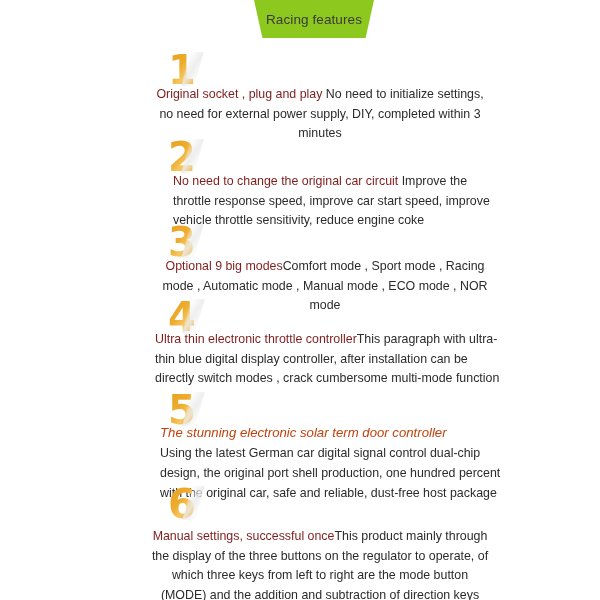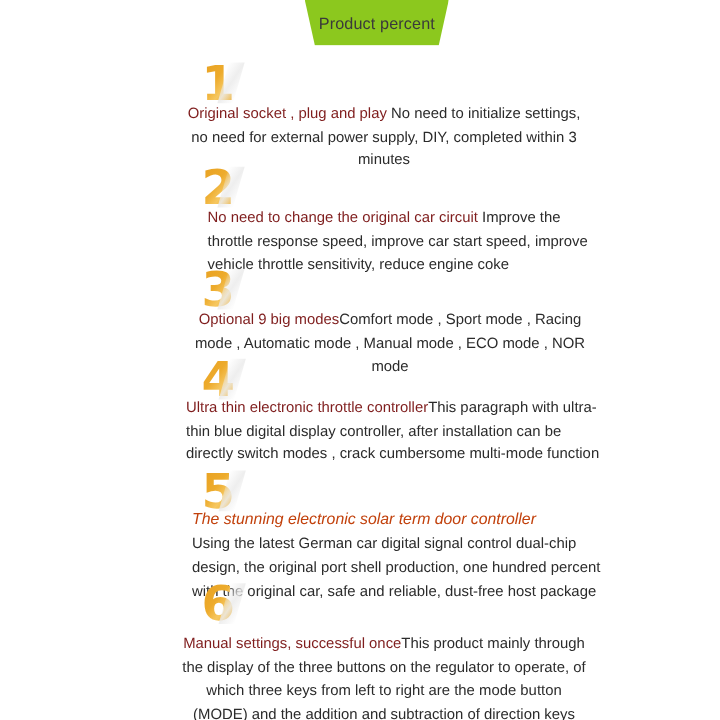--- a/index.html
+++ b/index.html
@@ -110,21 +110,21 @@
   .t-center { text-align: center; }
   .t-left   { text-align: left; }
 </style>
 </head>
 <body>
 
 <div id="page">
 
   <div class="banner-wrap">
     <div class="banner"></div>
-    <div class="banner-label">Product percent</div>
+    <div class="banner-label">Racing features</div>
   </div>
 
   <div class="features">
 
     <div class="feature">
       <div class="num" style="left:168px; top:8px;">1</div>
       <div class="shine" style="left:186px; top:10px;"></div>
       <div class="body-text t-center" style="left:155px; top:43px; width:330px;">
         <span class="hl">Original socket , plug and play</span><span> No need to initialize settings, no need for external power supply, DIY, completed within 3 minutes</span>
       </div>

